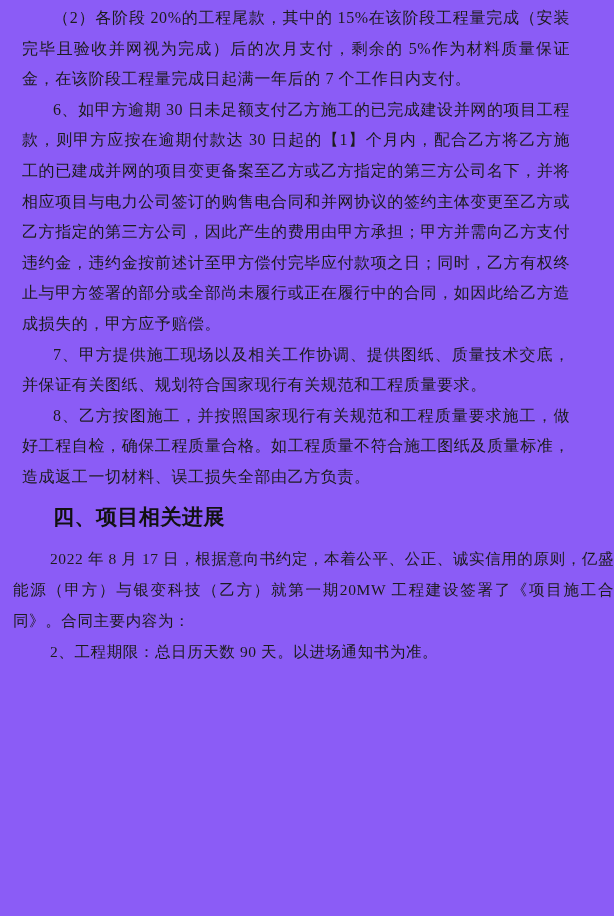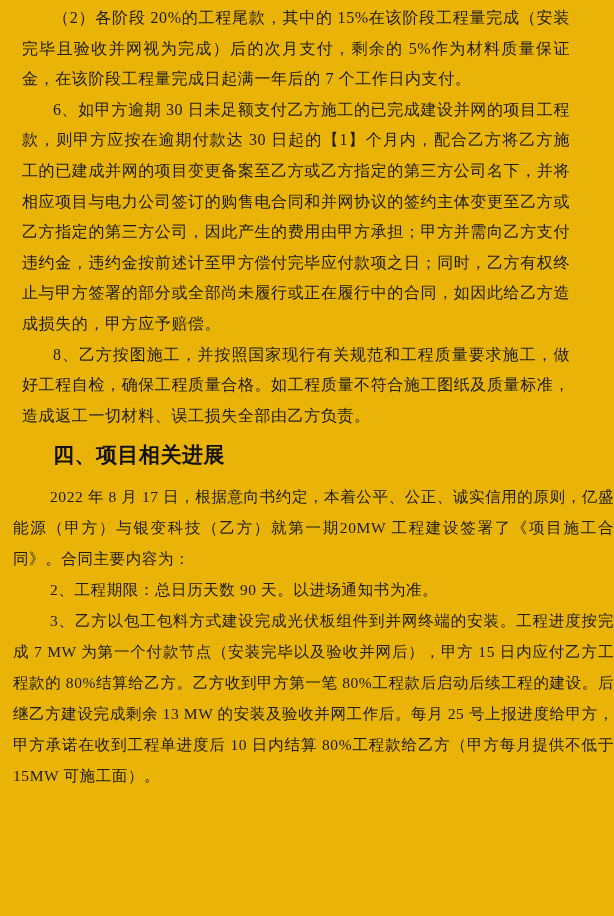--- a/index.html
+++ b/index.html
@@ -6,21 +6,21 @@
 
   html, body {
     width: 614px;
     background: #ffffff;
   }
 
   .page {
     position: relative;
     width: 614px;
     height: 916px;
-    background: #eab308;
+    background: #8b5cf6;
     overflow: hidden;
     padding-top: 3px;
     font-family: "Liberation Serif", "DejaVu Serif", serif;
     color: #1c1c1c;
   }
 
   
   .sec-payment {
     margin-left: 22px;
     margin-right: 44px;
@@ -57,24 +57,24 @@
   }
 </style>
 </head>
 <body>
 
 <div class="page">
 
   <div class="sec-payment">
     <p>（2）各阶段 20%的工程尾款，其中的 15%在该阶段工程量完成（安装完毕且验收并网视为完成）后的次月支付，剩余的 5%作为材料质量保证金，在该阶段工程量完成日起满一年后的 7 个工作日内支付。</p>
     <p>6、如甲方逾期 30 日未足额支付乙方施工的已完成建设并网的项目工程款，则甲方应按在逾期付款达 30 日起的【1】个月内，配合乙方将乙方施工的已建成并网的项目变更备案至乙方或乙方指定的第三方公司名下，并将相应项目与电力公司签订的购售电合同和并网协议的签约主体变更至乙方或乙方指定的第三方公司，因此产生的费用由甲方承担；甲方并需向乙方支付违约金，违约金按前述计至甲方偿付完毕应付款项之日；同时，乙方有权终止与甲方签署的部分或全部尚未履行或正在履行中的合同，如因此给乙方造成损失的，甲方应予赔偿。</p>
+    <p>7、甲方提供施工现场以及相关工作协调、提供图纸、质量技术交底，并保证有关图纸、规划符合国家现行有关规范和工程质量要求。</p>
     <p>8、乙方按图施工，并按照国家现行有关规范和工程质量要求施工，做好工程自检，确保工程质量合格。如工程质量不符合施工图纸及质量标准，造成返工一切材料、误工损失全部由乙方负责。</p>
   </div>
 
   <h2 class="section-heading">四、项目相关进展</h2>
 
   <div class="sec-progress">
     <p>2022 年 8 月 17 日，根据意向书约定，本着公平、公正、诚实信用的原则，亿盛能源（甲方）与银变科技（乙方）就第一期20MW 工程建设签署了《项目施工合同》。合同主要内容为：</p>
     <p>2、工程期限：总日历天数 90 天。以进场通知书为准。</p>
-    <p>3、乙方以包工包料方式建设完成光伏板组件到并网终端的安装。工程进度按完成 7 MW 为第一个付款节点（安装完毕以及验收并网后），甲方 15 日内应付乙方工程款的 80%结算给乙方。乙方收到甲方第一笔 80%工程款后启动后续工程的建设。后继乙方建设完成剩余 13 MW 的安装及验收并网工作后。每月 25 号上报进度给甲方，甲方承诺在收到工程单进度后 10 日内结算 80%工程款给乙方（甲方每月提供不低于 15MW 可施工面）。</p>
   </div>
 
 </div>
 
 </body></html>

